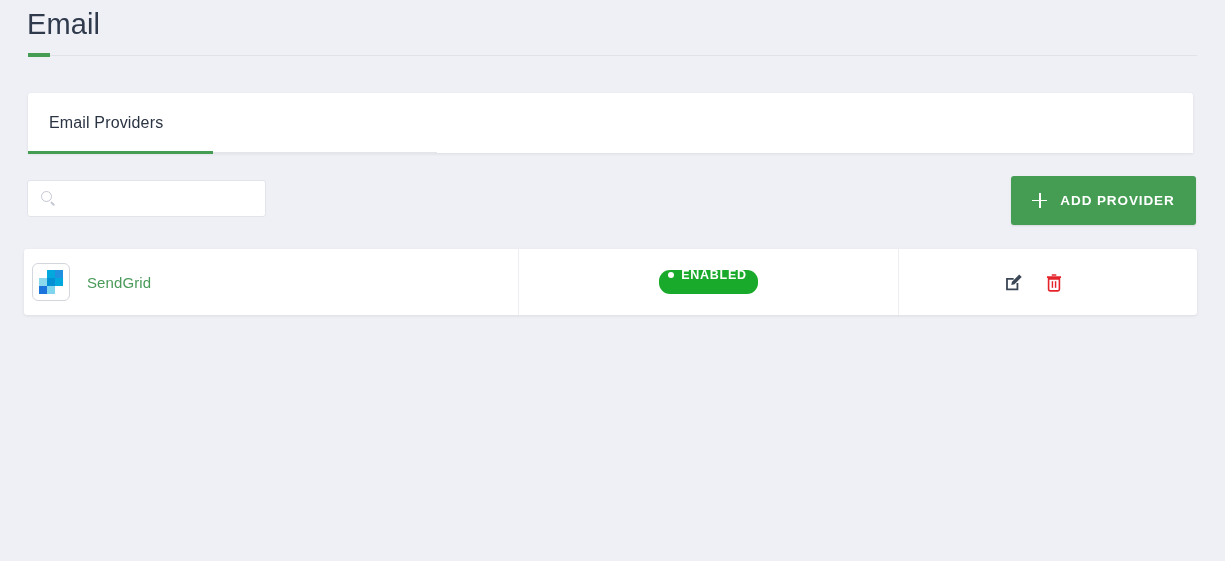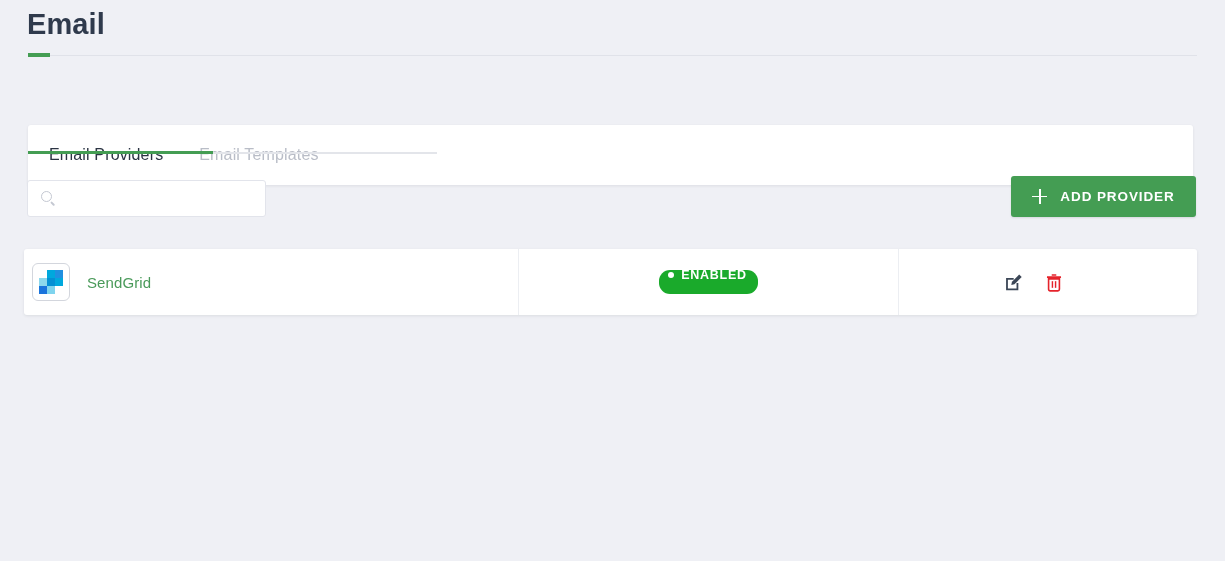--- a/index.html
+++ b/index.html
@@ -24,21 +24,21 @@
     top: 0;
     width: 1225px;
     height: 58px;
   }
 
   .page-title {
     position: absolute;
     left: 27px;
     top: 4px;
     font-size: 29px;
-    font-weight: 700;
+    font-weight: 400;
     color: #2f3a4c;
     letter-spacing: 0.1px;
     line-height: 40px;
   }
 
   .header-rule {
     position: absolute;
     left: 28px;
     top: 55px;
     width: 1169px;
@@ -58,21 +58,20 @@
   
   .tab-card {
     position: absolute;
     left: 28px;
     top: 93px;
     width: 1165px;
     height: 60px;
     background: #ffffff;
     border-radius: 3px 3px 0 0;
     box-shadow: 0 1px 3px rgba(40, 45, 60, 0.09);
-    margin-top: 32px;
   }
 
   .tab-strip {
     position: absolute;
     left: 0;
     top: 0;
     height: 60px;
     display: flex;
     align-items: center;
     padding-left: 21px;
@@ -168,21 +167,21 @@
     background: transparent;
     letter-spacing: 0.1px;
   }
   .search-input::placeholder { color: #b6bac5; }
 
   .add-provider-button {
     position: absolute;
     left: 1011px;
     top: 0;
     width: 185px;
-    height: 41px;
+    height: 49px;
     background: #449d53;
     border: none;
     border-radius: 3px;
     color: #ffffff;
     font-family: "Liberation Sans", sans-serif;
     font-size: 13.5px;
     font-weight: bold;
     letter-spacing: 0.9px;
     cursor: pointer;
     display: flex;
@@ -322,21 +321,20 @@
 
 <div class="page-header">
   <div class="page-title">Email</div>
   <div class="header-rule"></div>
   <div class="header-accent"></div>
 </div>
 
 <div class="tab-card">
   <div class="tab-strip">
     <div class="tab active">Email Providers</div>
-    <div class="tab inactive">Email Templates</div>
   </div>
 </div>
 <div class="tab-underline-base"></div>
 <div class="tab-underline-active"></div>
 
 <div class="toolbar">
 
   <div class="search-box">
     <span class="search-icon">
       <span class="lens"></span>

